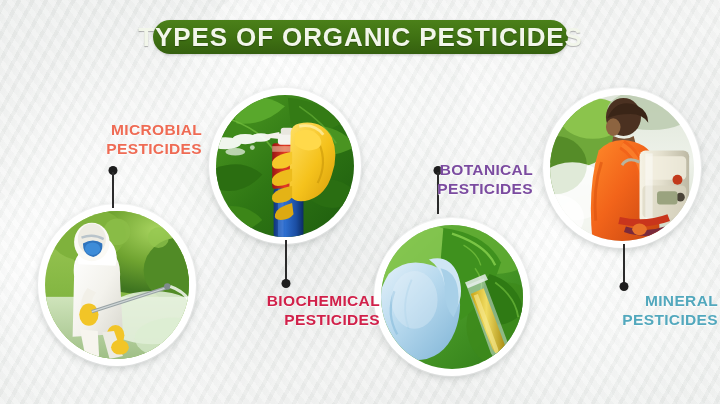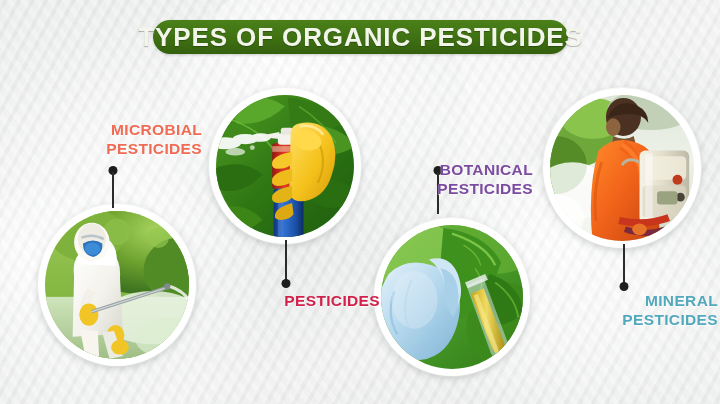--- a/index.html
+++ b/index.html
@@ -228,20 +228,21 @@
       </svg>
     </div>
   </div>
 
   <div class="conn" style="left:280px;top:240px;width:11px;height:48px;">
     <div class="stem" style="top:0;height:41px;"></div>
     <div class="dot" style="top:39px;"></div>
   </div>
 
   <div class="label" style="left:190px;top:292px;width:190px;color:#d1214a;">
+    <span>BIOCHEMICAL</span>
     <span class="l2">PESTICIDES</span>
   </div>
 
   <div class="bubble" style="left:374px;top:218px;width:156px;height:158px;">
     <div class="photo">
       <svg viewBox="0 0 100 100" preserveAspectRatio="xMidYMid slice" aria-hidden="true">
         <defs>
           <linearGradient id="t-bg" x1="0" y1="0" x2="1" y2="1">
             <stop offset="0%" stop-color="#79bf46"></stop>
               <stop offset="45%" stop-color="#4d9e2a"></stop>

